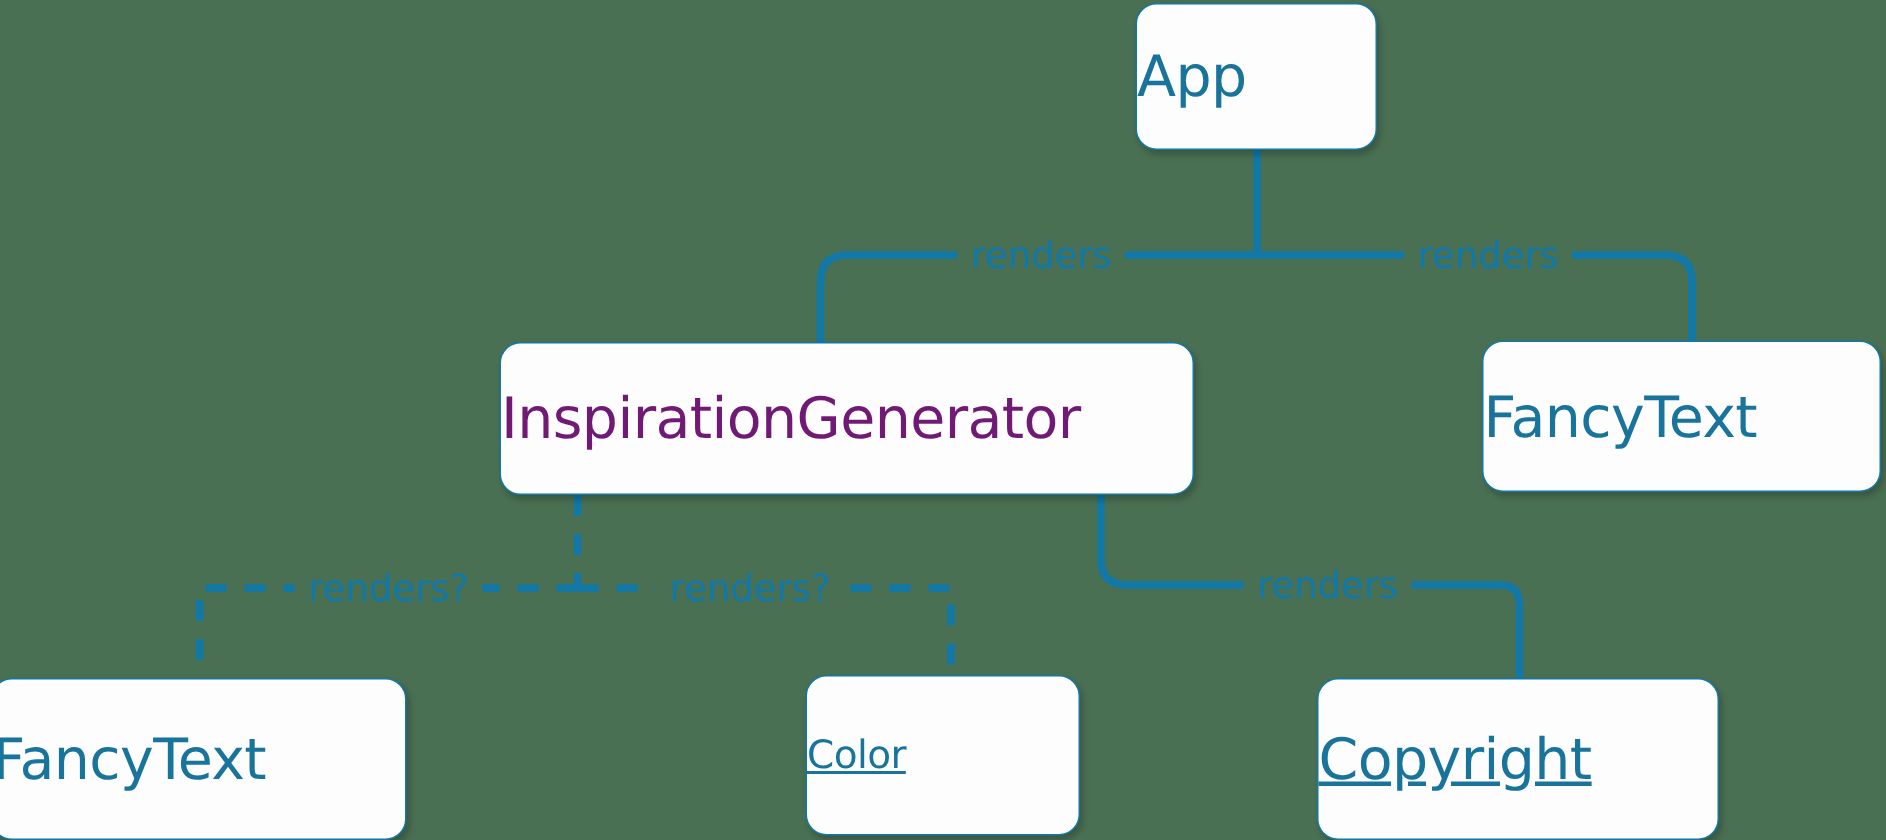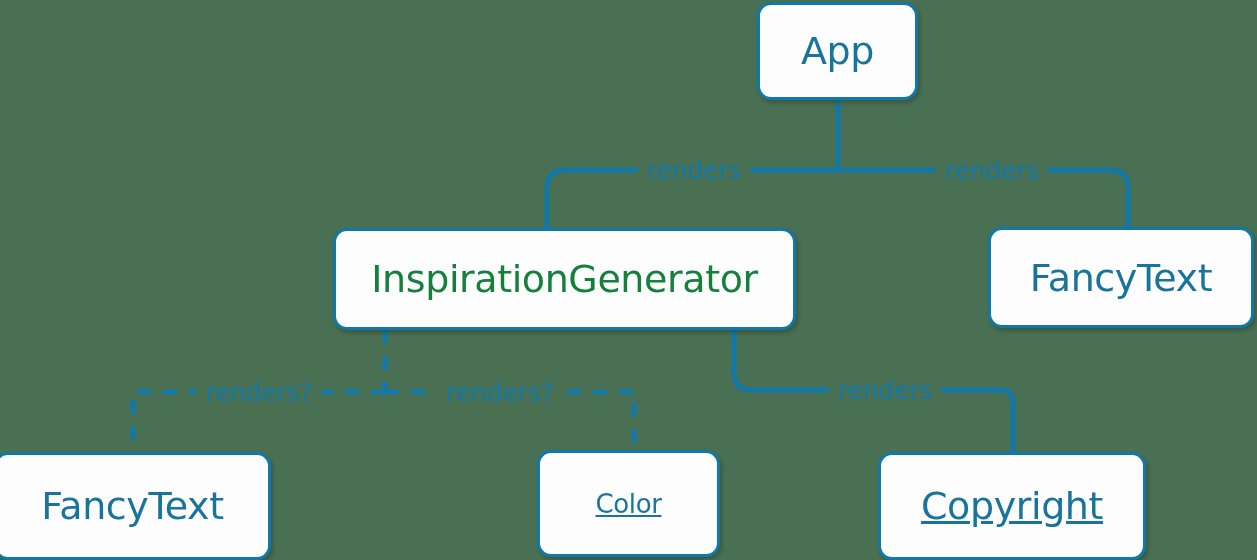--- a/index.html
+++ b/index.html
@@ -48,26 +48,26 @@
     white-space: nowrap;
     letter-spacing: -0.2px;
     line-height: 1;
     transform: translate(-50%, -50%);
     background: #4a7053;
     padding: 0 9px;
   }
   .node {
     position: absolute;
     background: #fdfdfd;
-    border: 3px solid #000000;
+    border: 1px solid #000000;
     border-radius: 14px;
     box-sizing: border-box;
     display: flex;
     align-items: center;
-    justify-content: center;
+    justify-content: flex-start;
     box-shadow: 2px 3px 4px rgba(0,0,0,0.22);
   }
   .node-label {
     color: #19749c;
     font-size: 38px;
     font-family: "DejaVu Sans", "Liberation Sans", sans-serif;
     font-weight: 400;
     white-space: nowrap;
     letter-spacing: -0.4px;
   }
@@ -110,21 +110,21 @@
   <div class="edge-label" style="left: 992px; top: 170px; color: rgb(17, 120, 168); background: rgb(74, 112, 83);">renders</div>
   <div class="edge-label" style="left: 259px; top: 392px; color: rgb(17, 120, 168); background: rgb(74, 112, 83);">renders?</div>
   <div class="edge-label" style="left: 500px; top: 392px; color: rgb(17, 120, 168); background: rgb(74, 112, 83);">renders?</div>
   <div class="edge-label" style="left: 885px; top: 390px; color: rgb(17, 120, 168); background: rgb(74, 112, 83);">renders</div>
 
   <div class="node" id="node-app" style="border-color: rgb(17, 120, 168); background: rgb(253, 253, 253);">
     <span class="node-label" style="color: rgb(25, 116, 156);">App</span>
   </div>
 
   <div class="node" id="node-inspgen" style="border-color: rgb(17, 120, 168); background: rgb(253, 253, 253);">
-    <span class="node-label" style="color: #15803d;">InspirationGenerator</span>
+    <span class="node-label" style="color: #701a75;">InspirationGenerator</span>
   </div>
 
   <div class="node" id="node-fancy-right" style="border-color: rgb(17, 120, 168); background: rgb(253, 253, 253);">
     <span class="node-label" style="color: rgb(25, 116, 156);">FancyText</span>
   </div>
 
   <div class="node" id="node-fancy-left" style="border-color: rgb(17, 120, 168); background: rgb(253, 253, 253);">
     <span class="node-label" style="color: rgb(25, 116, 156);">FancyText</span>
   </div>
 

